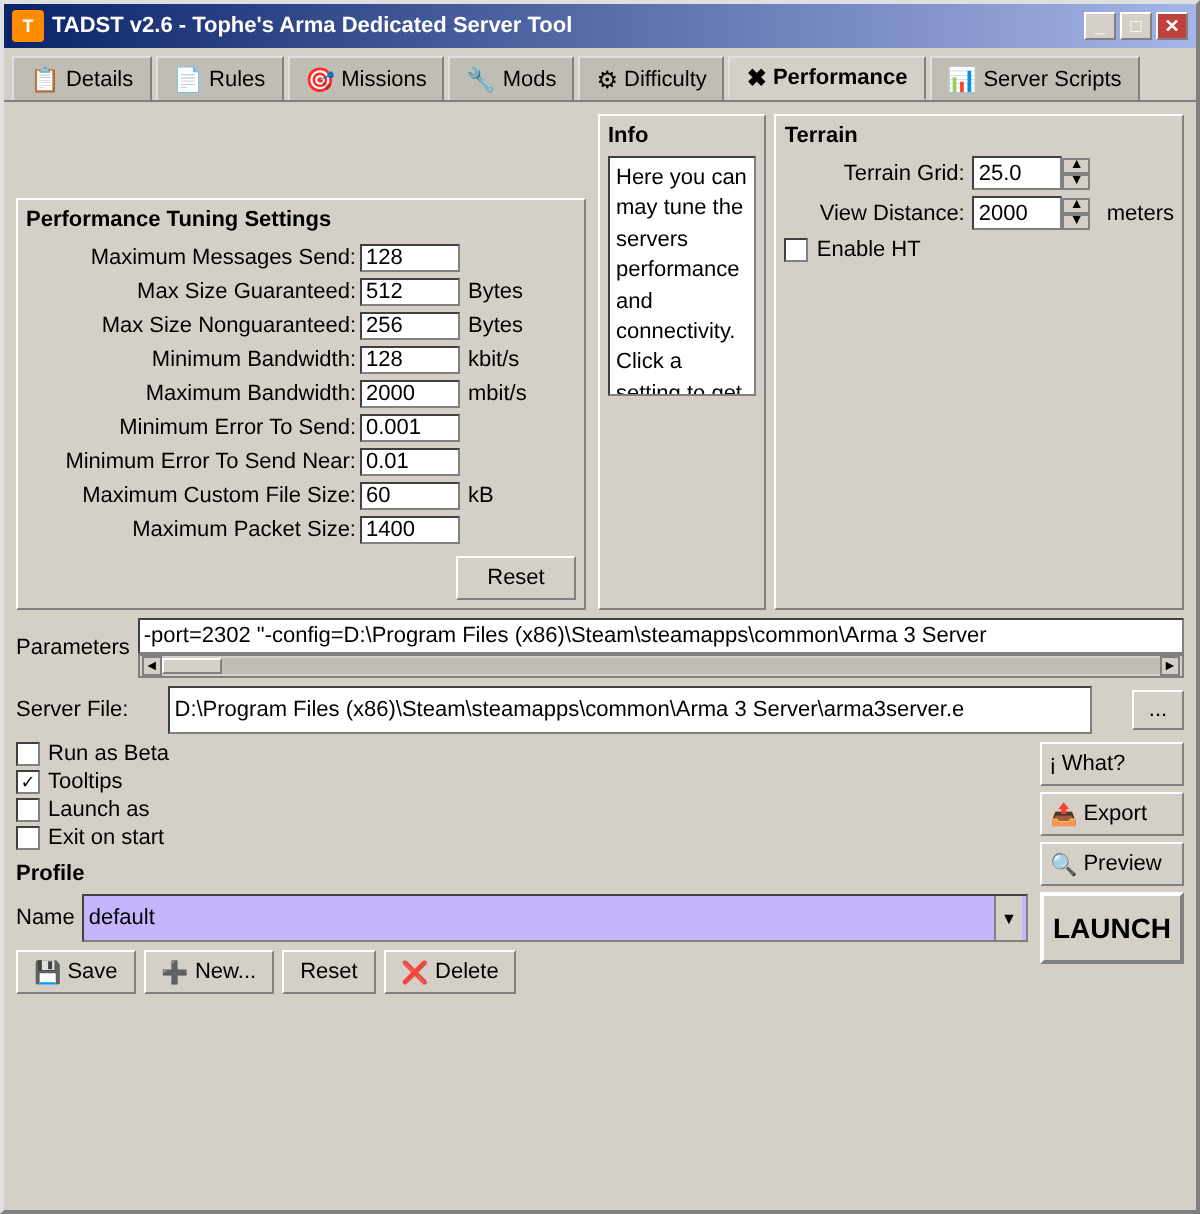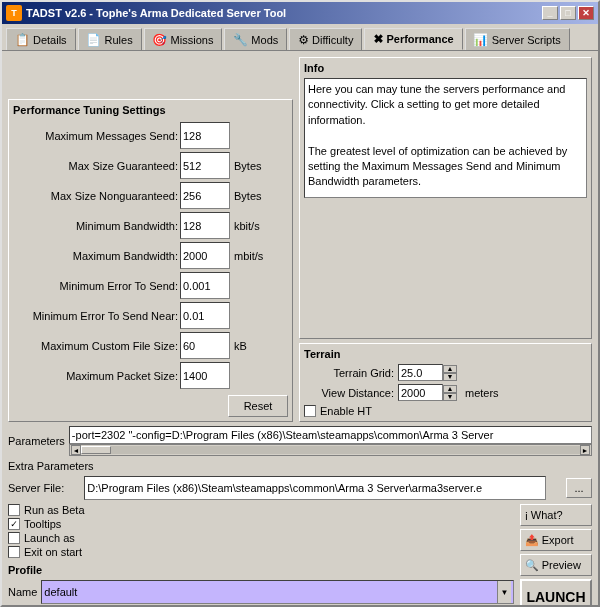--- a/index.html
+++ b/index.html
@@ -138,21 +138,21 @@
       margin-bottom: 3px;
       gap: 2px;
     }
     .field-label {
       text-align: right;
       flex: 0 0 165px;
       font-size: 11px;
     }
     .field-input {
       width: 50px;
-      height: 27px;
+      height: 14px;
       border: 1px solid #808080;
       border-top: 1px solid #404040;
       border-left: 1px solid #404040;
       background: white;
       font-size: 11px;
       padding: 0 2px;
     }
     .field-unit {
       font-size: 11px;
       margin-left: 2px;
@@ -168,21 +168,21 @@
       border-top: 1px solid #fff;
       border-left: 1px solid #fff;
       font-size: 11px;
       cursor: pointer;
     }
 
     
     .right-panel {
       flex: 1;
       display: flex;
-      flex-direction: column;
+      flex-direction: row;
       gap: 4px;
     }
     .info-box {
       border: 1px solid #808080;
       border-top: 1px solid #fff;
       border-left: 1px solid #fff;
       background: #d4d0c8;
       padding: 4px;
       flex: 1;
       position: relative;
@@ -647,21 +647,20 @@
         <div class="scrollbar-row">
           <div class="scrollbar-left">◄</div>
           <div class="scrollbar-track">
             <div class="scrollbar-thumb"></div>
           </div>
           <div class="scrollbar-right">►</div>
         </div>
       </div>
     </div>
 
-    <div style="font-size:11px;">Extra Parameters</div>
     <div class="server-file-row">
       <span class="server-file-label">Server File:</span>
       <input class="server-file-input" value="D:\Program Files (x86)\Steam\steamapps\common\Arma 3 Server\arma3server.e" style="">
       <div class="browse-btn">...</div>
     </div>
 
     <div class="bottom-section">
 
       <div class="profile-section">
         <div class="right-options" style="margin-bottom:2px;">

